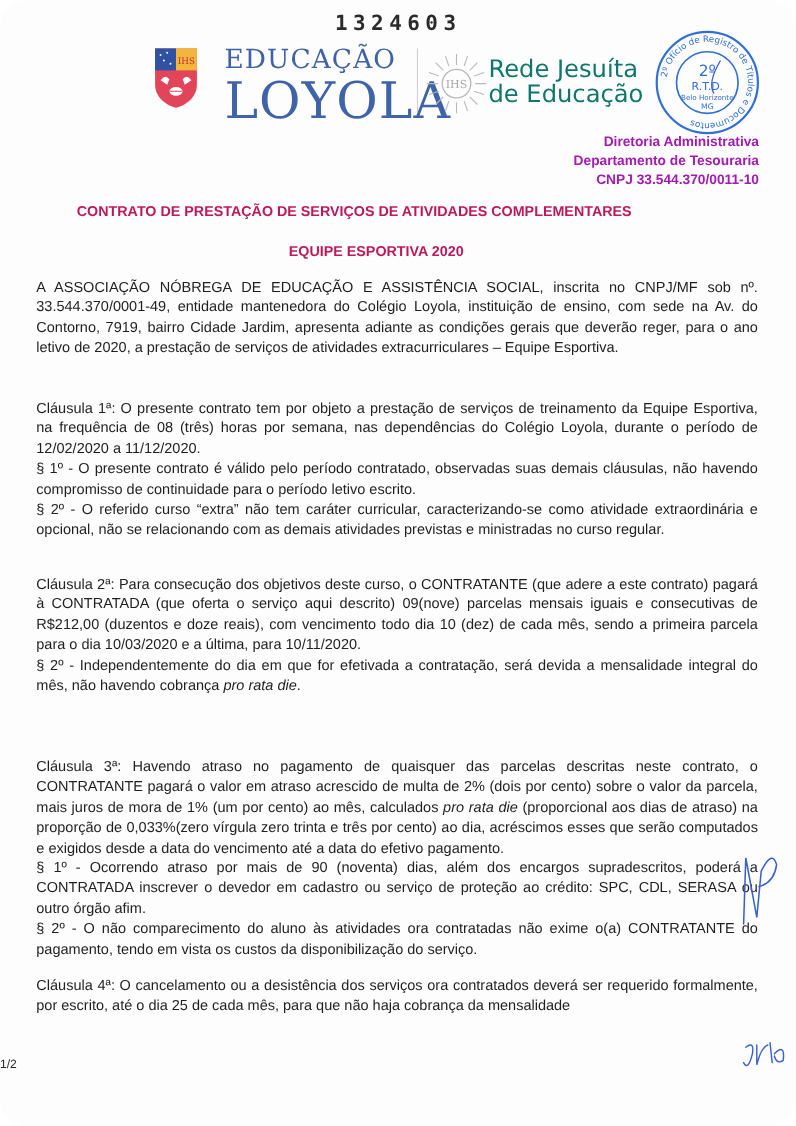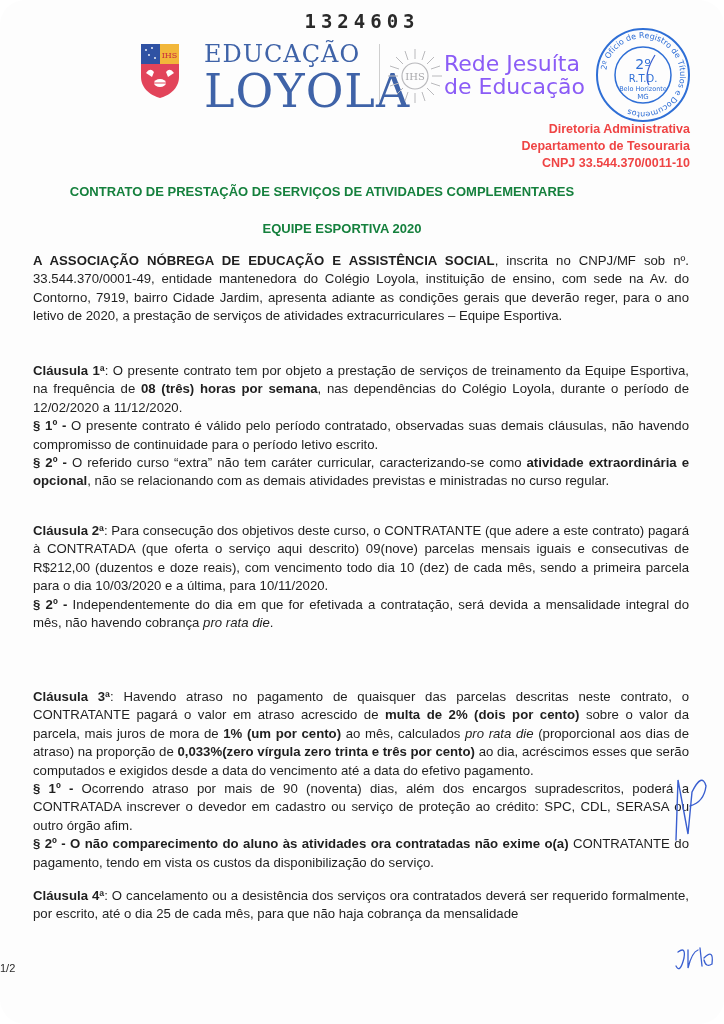--- a/index.html
+++ b/index.html
@@ -10,27 +10,27 @@
             font-family:"DejaVu Sans Mono", monospace; font-weight:bold; font-size:19px;
             letter-spacing:5px; color:#2a2a2a; }
   .shield { position:absolute; left:140px; top:43px; width:40px; height:56px; }
   .brand { position:absolute; left:204px; top:42px; font-family:"DejaVu Serif","Liberation Serif", serif;
            color:#3f63a8; line-height:1; }
   .brand .l1 { font-size:24px; letter-spacing:1px; display:block; }
   .brand .l2 { font-size:46px; letter-spacing:1px; display:block; margin-top:2px; }
   .vdivider { position:absolute; left:379px; top:44px; width:1px; height:58px; background:#cfcfcf; }
   .sun { position:absolute; left:386px; top:47px; width:58px; height:58px; }
   .rede { position:absolute; left:444px; top:52px; font-family:"DejaVu Sans","Liberation Sans", sans-serif;
-          color:#8b5cf6; font-size:22px; line-height:23px; }
+          color:#0f766e; font-size:22px; line-height:23px; }
   .stamp { position:absolute; left:593px; top:25px; width:100px; height:100px; }
-  .dept { position:absolute; right:34px; top:121px; text-align:right; font-weight:bold; font-size:12.5px; line-height:17px; color:#ef4444; }
-  .title { position:absolute; left:0; width:644px; text-align:center; font-weight:bold; font-size:13px; color:#15803d; }
+  .dept { position:absolute; right:34px; top:121px; text-align:right; font-weight:bold; font-size:12.5px; line-height:17px; color:#a21caf; }
+  .title { position:absolute; left:0; width:644px; text-align:center; font-weight:bold; font-size:13px; color:#be185d; }
   .para { position:absolute; left:33px; width:656px; font-size:13.2px; line-height:18.4px; text-align:justify; color:#1f1f1f; }
   .para p { margin:0; }
-  b { font-weight:bold;margin-top:25px; }
+  b { font-weight:normal;margin-top:25px; }
   i { font-style:italic; }
   .pageno { position:absolute; top:962px; left:0; width:724px; text-align:left; font-size:11px; color:#2a2a2a; }
   .sig1 { position:absolute; left:672px; top:772px; width:38px; height:70px; }
   .sig2 { position:absolute; left:674px; top:944px; width:42px; height:32px; }
 </style>
 </head>
 <body>
 
 <div class="page">
 

